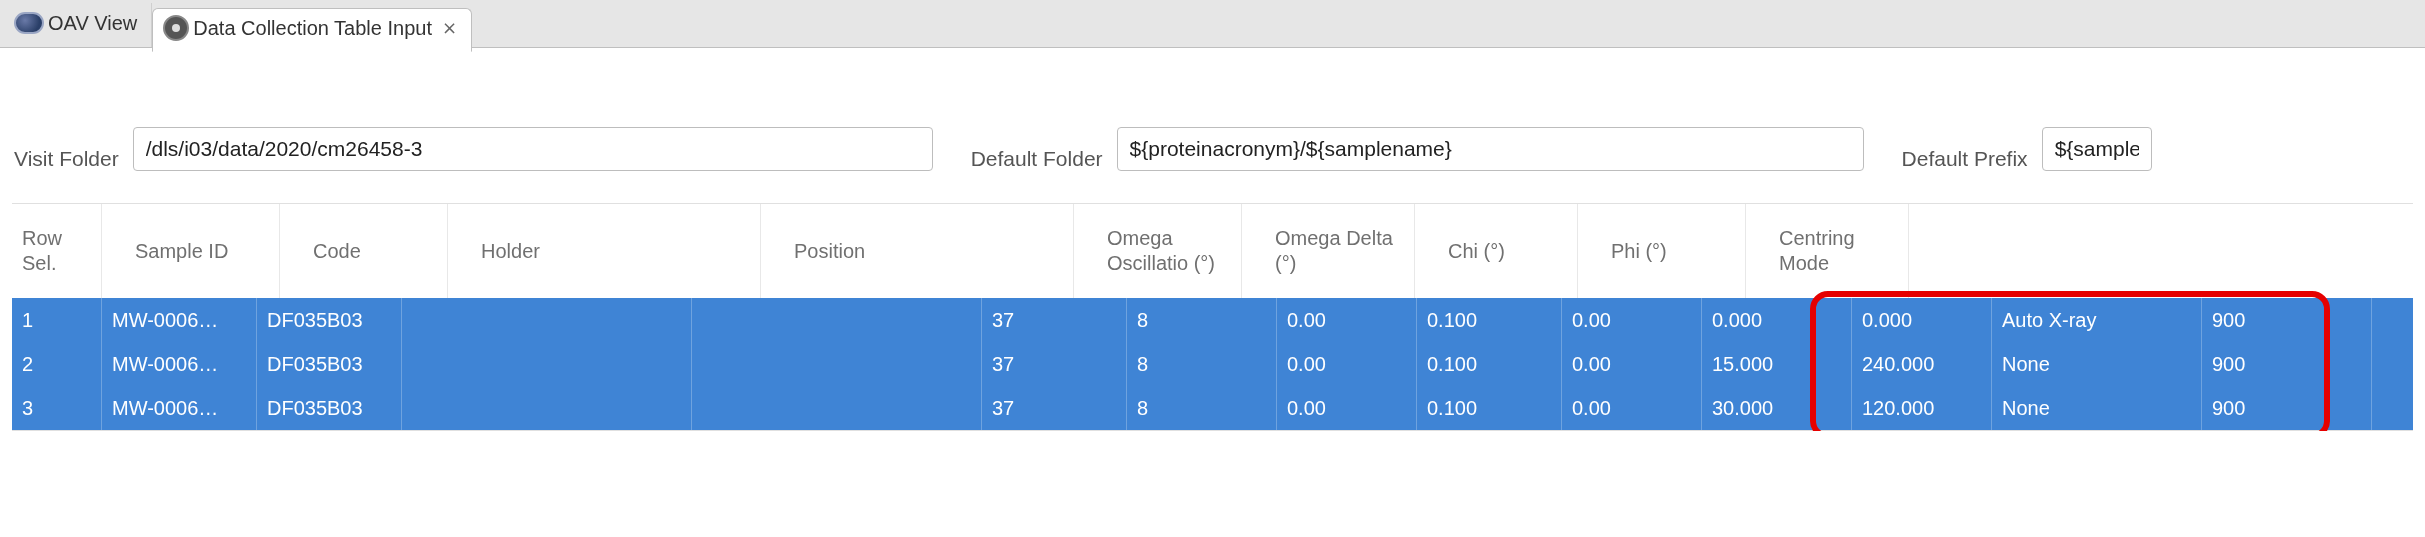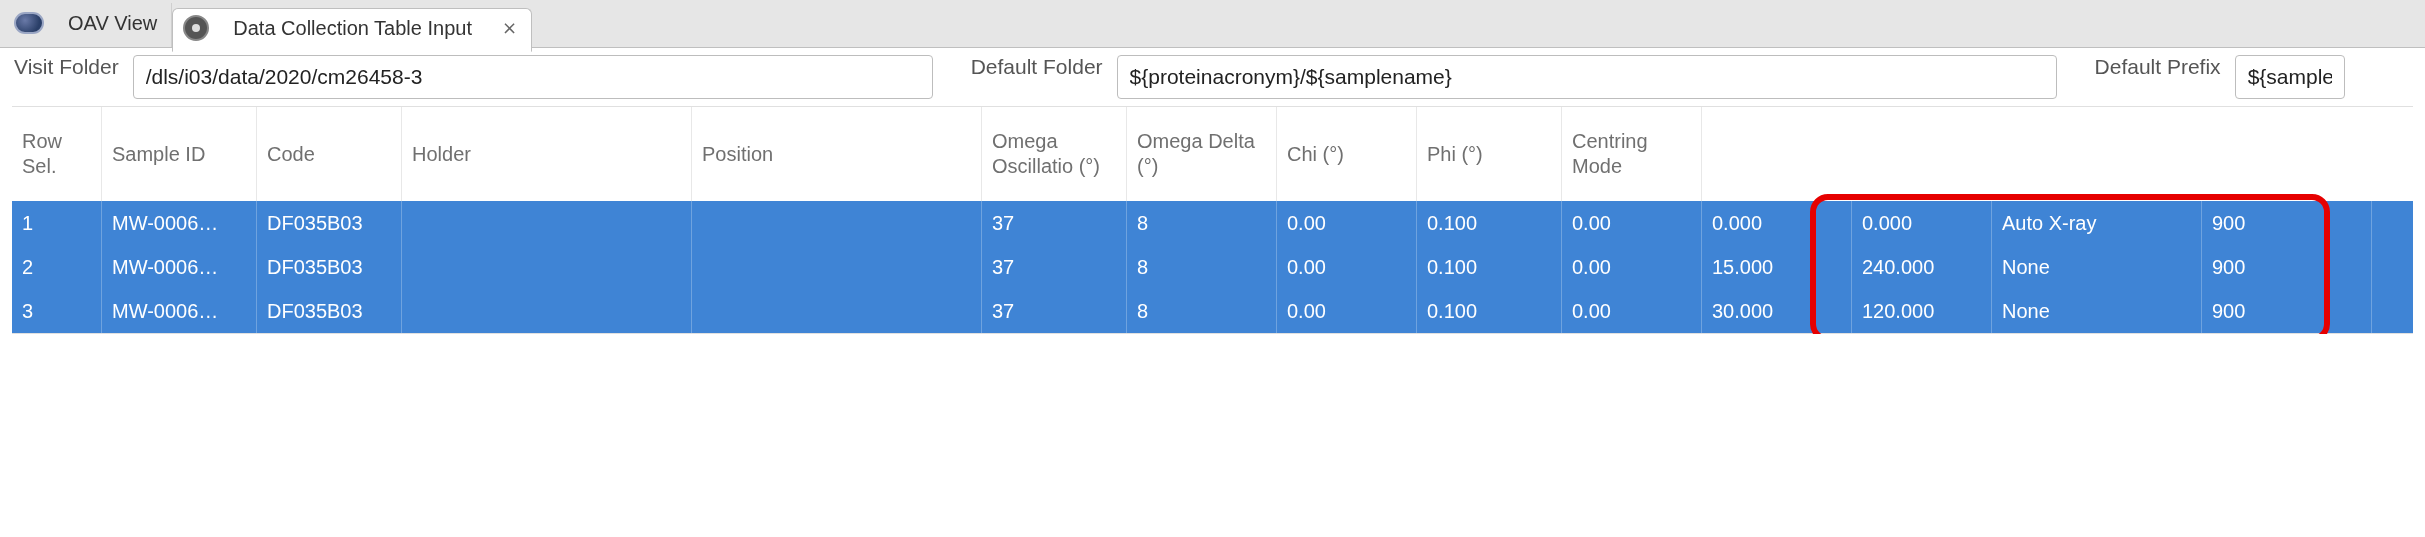--- a/index.html
+++ b/index.html
@@ -17,21 +17,21 @@
     display: flex;
     align-items: flex-end;
     background: #e6e6e6;
     border-bottom: 1px solid #bfbfbf;
     height: 48px;
     padding-left: 4px;
   }
   .tab {
     display: flex;
     align-items: center;
-    gap: 24px;
+    gap: 4px;
     padding: 6px 14px 10px 10px;
     height: 44px;
     font-size: 20px;
     color: #333;
     cursor: pointer;
   }
   .tab.inactive {
     background: #e6e6e6;
     border-right: 1px solid #cfcfcf;
   }
@@ -74,39 +74,39 @@
   }
   .tab-close {
     font-size: 18px;
     color: #666;
     margin-left: 6px;
   }
 
   
   .toolbar {
     display: flex;
-    align-items: flex-start;
+    align-items: flex-end;
     gap: 14px;
-    padding: 7px 14px;
+    padding: 32px 14px;
   }
   .toolbar label {
     color: #555;
     font-size: 21px;
   }
   .field {
     border: 1px solid #bdbdbd;
     border-radius: 4px;
     padding: 8px 12px;
     font-size: 21px;
     color: #222;
     background: #fff;
     height: 44px;
   }
-  .field.visit   { width: 800px; }
-  .field.folder  { width: 940px; }
+  .field.visit   { width: 800px; margin-top: 47px; }
+  .field.folder  { width: 747px; }
   .field.prefix  { width: 110px; }
   .toolbar .spacer { flex: 0 0 10px; }
 
   
   .grid {
     margin: 0 12px;
   }
   .grid-header, .grid-row {
     display: grid;
     grid-template-columns:
@@ -121,20 +121,21 @@
       145px  
       140px  
       150px  
       140px  
       210px  
       170px; 
   }
   .grid-header {
     font-size: 20px;
     color: #707070;
+    gap: 23px;
   }
   .hcell, .dcell {
     padding: 6px 10px;
     border-right: 1px solid #e0e0e0;
     display: flex;
     align-items: center;
   }
   .hcell {
     min-height: 94px;
     line-height: 1.25;

